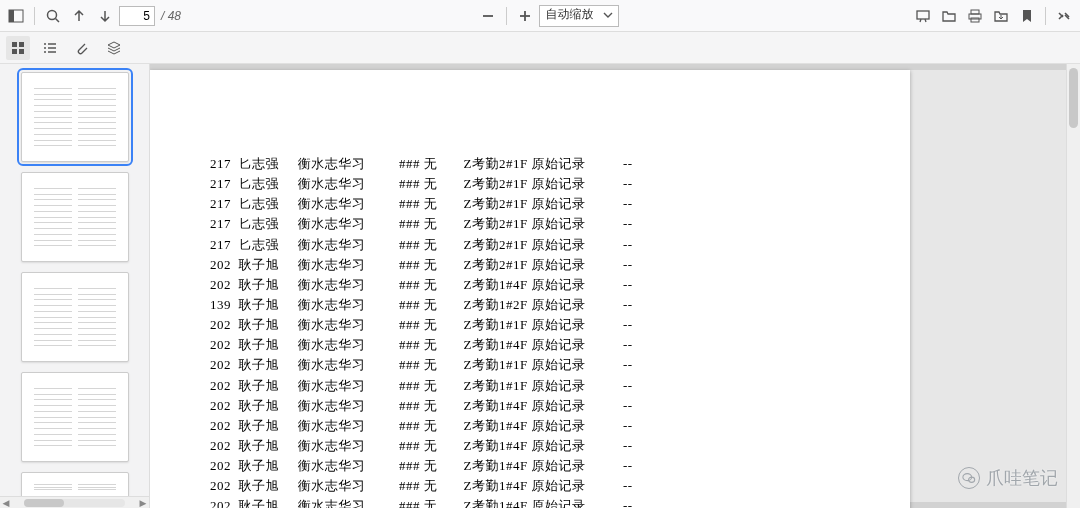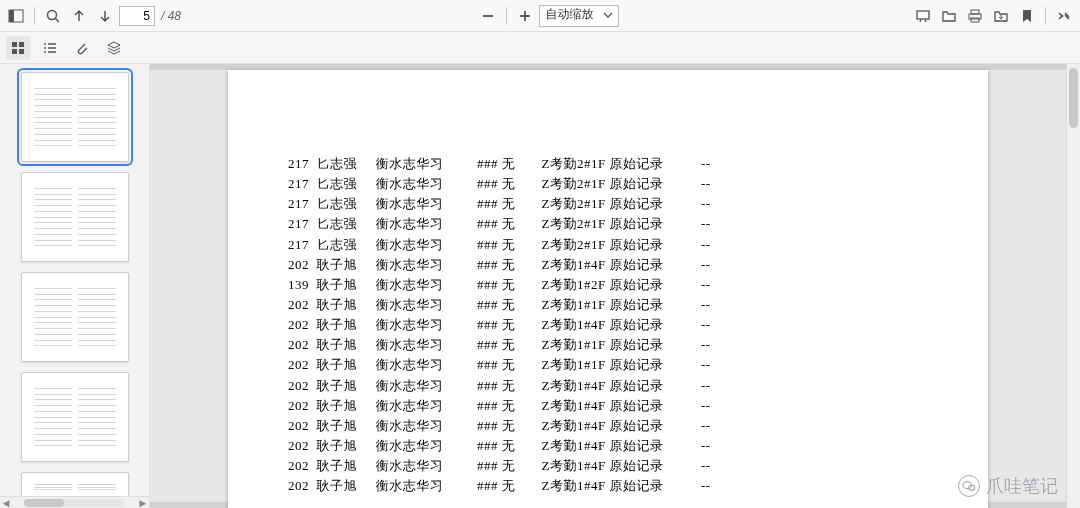--- a/index.html
+++ b/index.html
@@ -28,28 +28,28 @@
   .thumb.sel { outline:2px solid #3b82f6; outline-offset:2px; }
   .thumb .cols { display:flex; gap:6px; height:100%; }
   .thumb .col { flex:1; display:flex; flex-direction:column; justify-content:space-evenly; }
   .thumb .col div { height:1px; background:#d5d5d5; }
   .hscroll { position:absolute; left:0; right:0; bottom:0; height:12px; background:#f0f0f0; border-top:1px solid #ddd; display:flex; align-items:center; }
   .hscroll .track { flex:1; height:8px; background:#e6e6e6; margin:0 12px; border-radius:4px; position:relative;}
   .hscroll .handle { position:absolute; left:0; width:40%; height:100%; background:#c8c8c8; border-radius:4px;}
   .hscroll .arr { width:12px; text-align:center; color:#888; font-size:9px;}
 
   .viewer { flex:1; overflow:auto; background:#4a4a4a22; position:relative; display:flex; justify-content:center; padding:6px 0; }
-  .viewer-inner { background:#e7e7e7; width:100%; display:flex; justify-content:center;}
+  .viewer-inner { background:#e7e7e7; width:100%; display:flex; }
   .page { width:760px; min-height:900px; background:#fff; box-shadow:0 1px 4px rgba(0,0,0,.3); padding:84px 60px 20px 60px; font-family: "SimSun","宋体",serif; font-size:13px; color:#000; letter-spacing:0.5px;}
   .row { white-space:pre; line-height:1.55; }
   .vscroll { width:14px; background:#f0f0f0; border-left:1px solid #ddd; position:relative;}
   .vscroll .vhandle { position:absolute; left:2px; right:2px; top:4px; height:60px; background:#c8c8c8; border-radius:5px;}
 
   
-  .watermark { position:absolute; right:22px; bottom:10px; color:#9aa0a6; font-size:18px; display:flex; align-items:center; gap:6px; font-family:"Microsoft YaHei",sans-serif; opacity:.9; text-shadow:0 0 2px #fff;}
+  .watermark { position:absolute; right:22px; bottom:18px; color:#9aa0a6; font-size:18px; display:flex; align-items:center; gap:6px; font-family:"Microsoft YaHei",sans-serif; opacity:.9; text-shadow:0 0 2px #fff;}
   .watermark .icon { width:22px; height:22px; border-radius:50%; border:1.5px solid #9aa0a6; display:flex; align-items:center; justify-content:center; font-size:12px; }
 
   ::-webkit-scrollbar { width:0; height:0; }
 </style>
 </head>
 <body>
 
 <div class="toolbar">
   <div class="tbtn">
     <svg viewBox="0 0 16 16">
@@ -321,20 +321,21 @@
   </div>
 
   <div class="viewer">
     <div class="viewer-inner">
       <div class="page" id="page">
           <div class="row">217  匕志强     衡水志华习         ### 无       Z考勤2#1F 原始记录          --</div>
           <div class="row">217  匕志强     衡水志华习         ### 无       Z考勤2#1F 原始记录          --</div>
           <div class="row">217  匕志强     衡水志华习         ### 无       Z考勤2#1F 原始记录          --</div>
           <div class="row">217  匕志强     衡水志华习         ### 无       Z考勤2#1F 原始记录          --</div>
           <div class="row">217  匕志强     衡水志华习         ### 无       Z考勤2#1F 原始记录          --</div>
+          <div class="row">202  耿子旭     衡水志华习         ### 无       Z考勤2#1F 原始记录          --</div>
           <div class="row">202  耿子旭     衡水志华习         ### 无       Z考勤1#4F 原始记录          --</div>
           <div class="row">139  耿子旭     衡水志华习         ### 无       Z考勤1#2F 原始记录          --</div>
           <div class="row">202  耿子旭     衡水志华习         ### 无       Z考勤1#1F 原始记录          --</div>
           <div class="row">202  耿子旭     衡水志华习         ### 无       Z考勤1#4F 原始记录          --</div>
           <div class="row">202  耿子旭     衡水志华习         ### 无       Z考勤1#1F 原始记录          --</div>
           <div class="row">202  耿子旭     衡水志华习         ### 无       Z考勤1#1F 原始记录          --</div>
           <div class="row">202  耿子旭     衡水志华习         ### 无       Z考勤1#4F 原始记录          --</div>
           <div class="row">202  耿子旭     衡水志华习         ### 无       Z考勤1#4F 原始记录          --</div>
           <div class="row">202  耿子旭     衡水志华习         ### 无       Z考勤1#4F 原始记录          --</div>
           <div class="row">202  耿子旭     衡水志华习         ### 无       Z考勤1#4F 原始记录          --</div>

